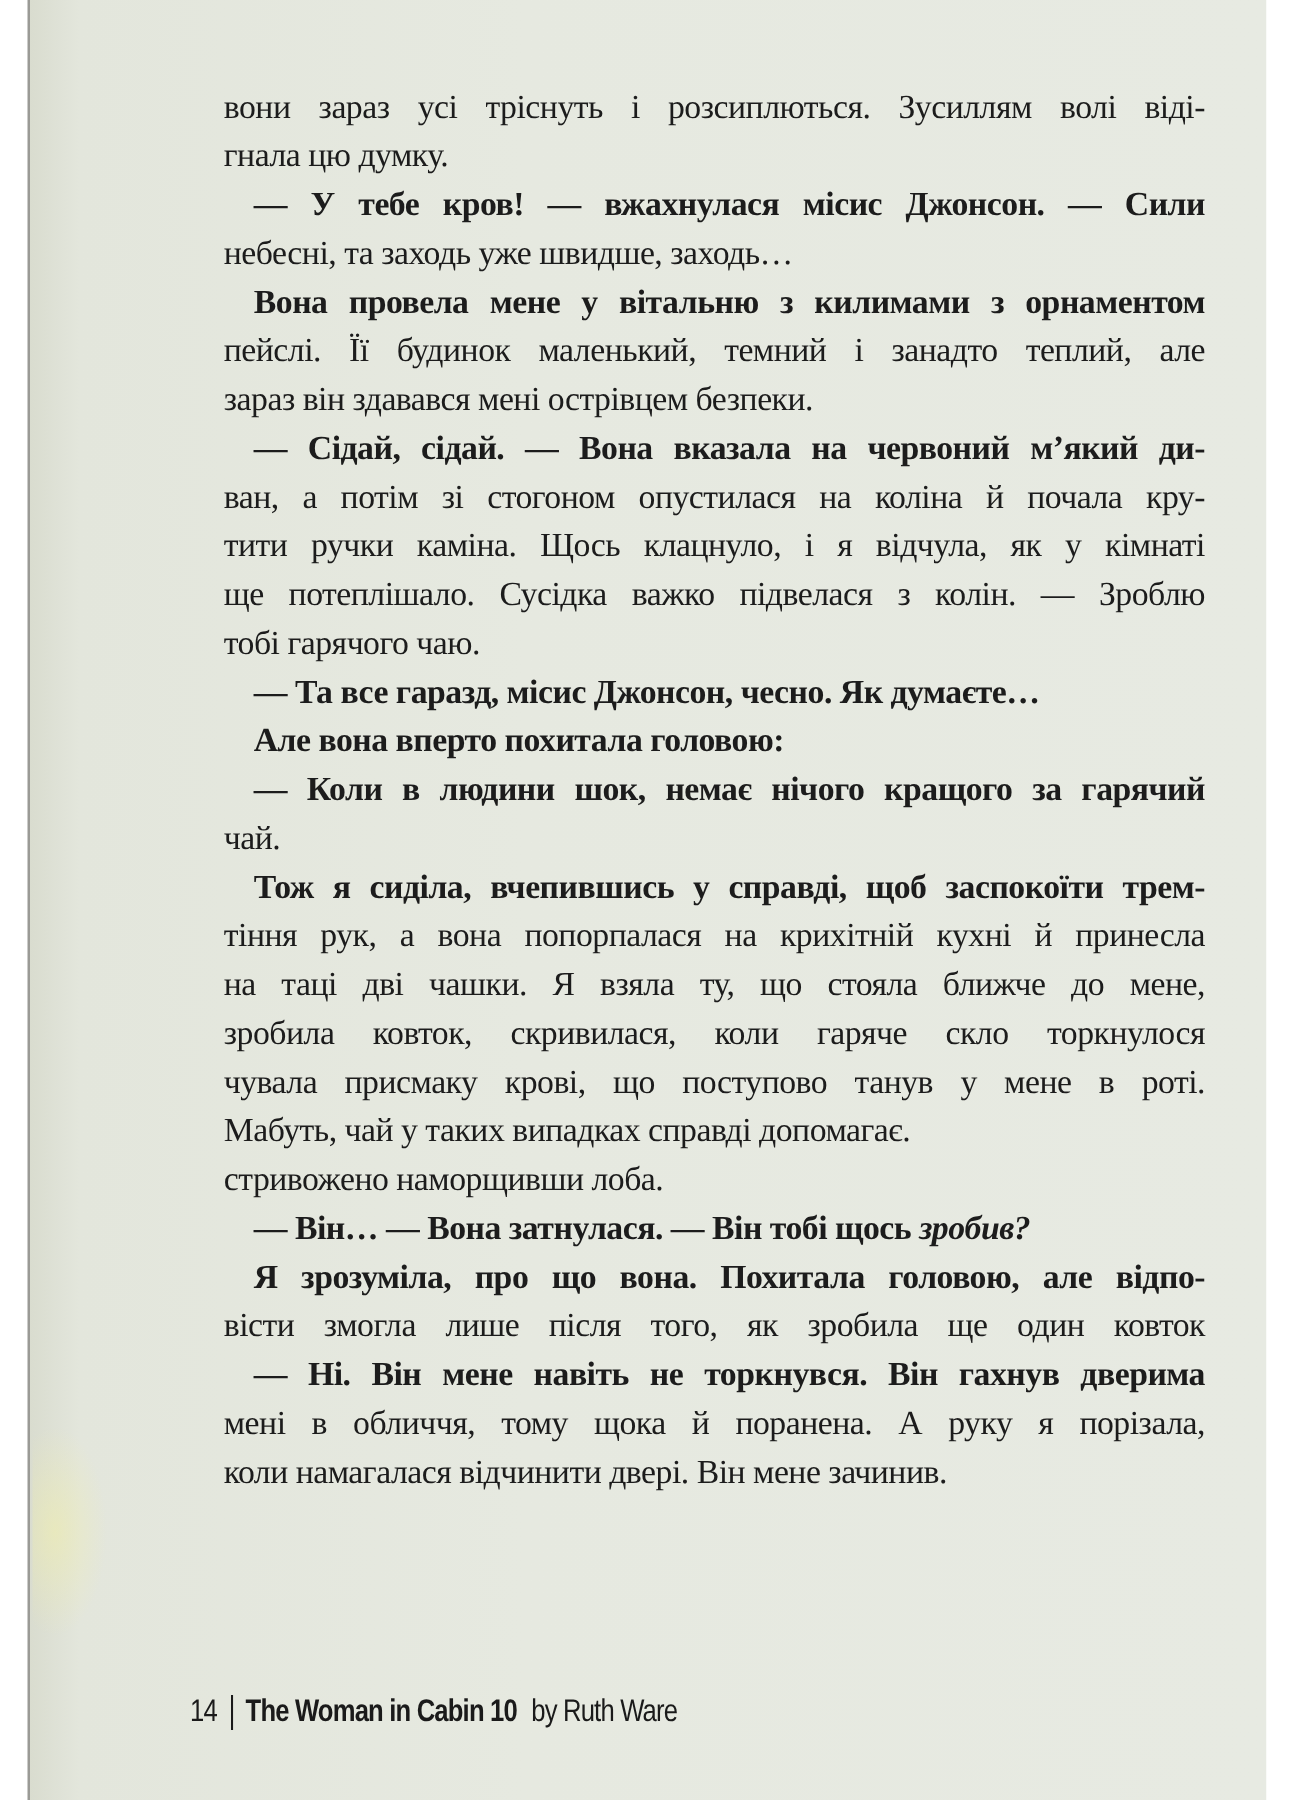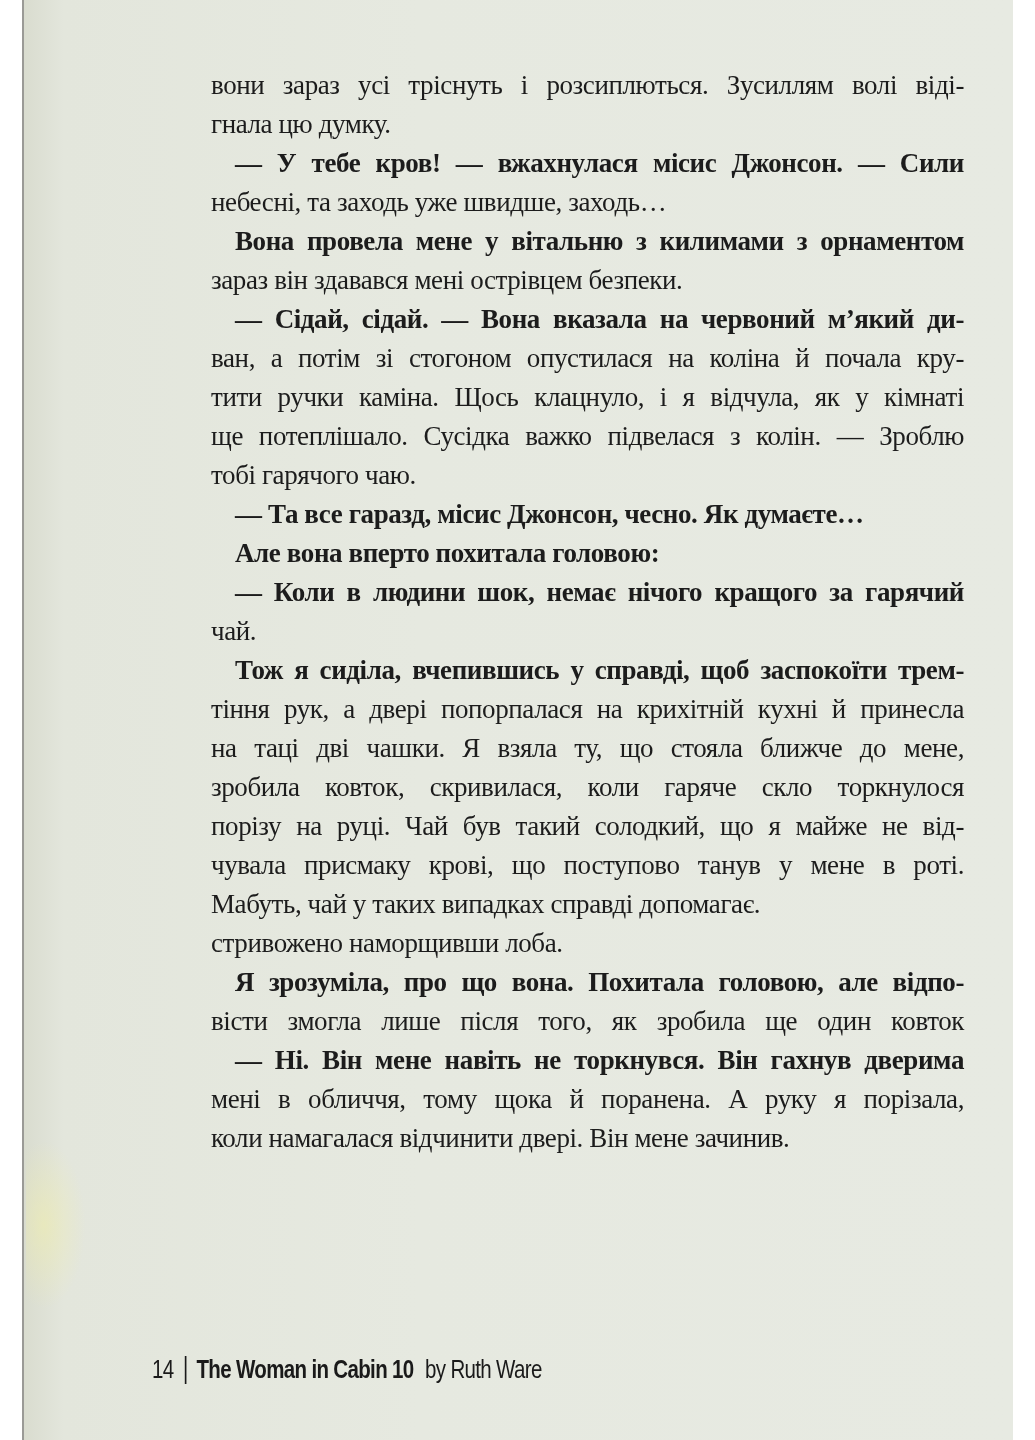--- a/index.html
+++ b/index.html
@@ -41,21 +41,20 @@
       line-height: 39px;
       color: #1c1c1c;
       letter-spacing: -0.4px;
     }
     .line {
       display: block;
       white-space: nowrap;
       height: 39px;
       text-align: justify;
       text-align-last: justify;
-      margin-left: 32px;
     }
     .line.last {
       text-align-last: left;
     }
     .line.indent {
       padding-left: 24px;
       font-weight: bold;
     }
     .line em {
       font-style: italic;
@@ -89,38 +88,39 @@
 
 <div class="page">
   <div class="glow"></div>
 
   <div class="text-block" id="text-block">
       <span class="line"><span>вони зараз усі тріснуть і розсиплються. Зусиллям волі віді-</span></span>
       <span class="line last"><span>гнала цю думку.</span></span>
       <span class="line indent"><span>— У тебе кров! — вжахнулася місис Джонсон. — Сили</span></span>
       <span class="line last"><span>небесні, та заходь уже швидше, заходь…</span></span>
       <span class="line indent"><span>Вона провела мене у вітальню з килимами з орнаментом</span></span>
+      <span class="line"><span>пейслі. Її будинок маленький, темний і занадто теплий, але</span></span>
       <span class="line last"><span>зараз він здавався мені острівцем безпеки.</span></span>
       <span class="line indent"><span>— Сідай, сідай. — Вона вказала на червоний м’який ди-</span></span>
       <span class="line"><span>ван, а потім зі стогоном опустилася на коліна й почала кру-</span></span>
       <span class="line"><span>тити ручки каміна. Щось клацнуло, і я відчула, як у кімнаті</span></span>
       <span class="line"><span>ще потеплішало. Сусідка важко підвелася з колін. — Зроблю</span></span>
       <span class="line last"><span>тобі гарячого чаю.</span></span>
       <span class="line indent last"><span>— Та все гаразд, місис Джонсон, чесно. Як думаєте…</span></span>
       <span class="line indent last"><span>Але вона вперто похитала головою:</span></span>
       <span class="line indent"><span>— Коли в людини шок, немає нічого кращого за гарячий</span></span>
       <span class="line last"><span>чай.</span></span>
       <span class="line indent"><span>Тож я сиділа, вчепившись у справді, щоб заспокоїти трем-</span></span>
-      <span class="line"><span>тіння рук, а двері попорпалася на крихітній кухні й принесла</span></span>
+      <span class="line"><span>тіння рук, а вона попорпалася на крихітній кухні й принесла</span></span>
       <span class="line"><span>на таці дві чашки. Я взяла ту, що стояла ближче до мене,</span></span>
       <span class="line"><span>зробила ковток, скривилася, коли гаряче скло торкнулося</span></span>
-      <span class="line"><span>порізу на руці. Чай був такий солодкий, що я майже не від-</span></span>
       <span class="line"><span>чувала присмаку крові, що поступово танув у мене в роті.</span></span>
       <span class="line last"><span>Мабуть, чай у таких випадках справді допомагає.</span></span>
       <span class="line last"><span>стривожено наморщивши лоба.</span></span>
+      <span class="line indent last"><span>— Він… — Вона затнулася. — Він тобі щось </span><em>зробив?</em></span>
       <span class="line indent"><span>Я зрозуміла, про що вона. Похитала головою, але відпо-</span></span>
       <span class="line"><span>вісти змогла лише після того, як зробила ще один ковток</span></span>
       <span class="line indent"><span>— Ні. Він мене навіть не торкнувся. Він гахнув дверима</span></span>
       <span class="line"><span>мені в обличчя, тому щока й поранена. А руку я порізала,</span></span>
       <span class="line last"><span>коли намагалася відчинити двері. Він мене зачинив.</span></span>
     </div>
 
   <div class="footer">
     <span class="page-num">14</span>
     <span class="sep"></span>

